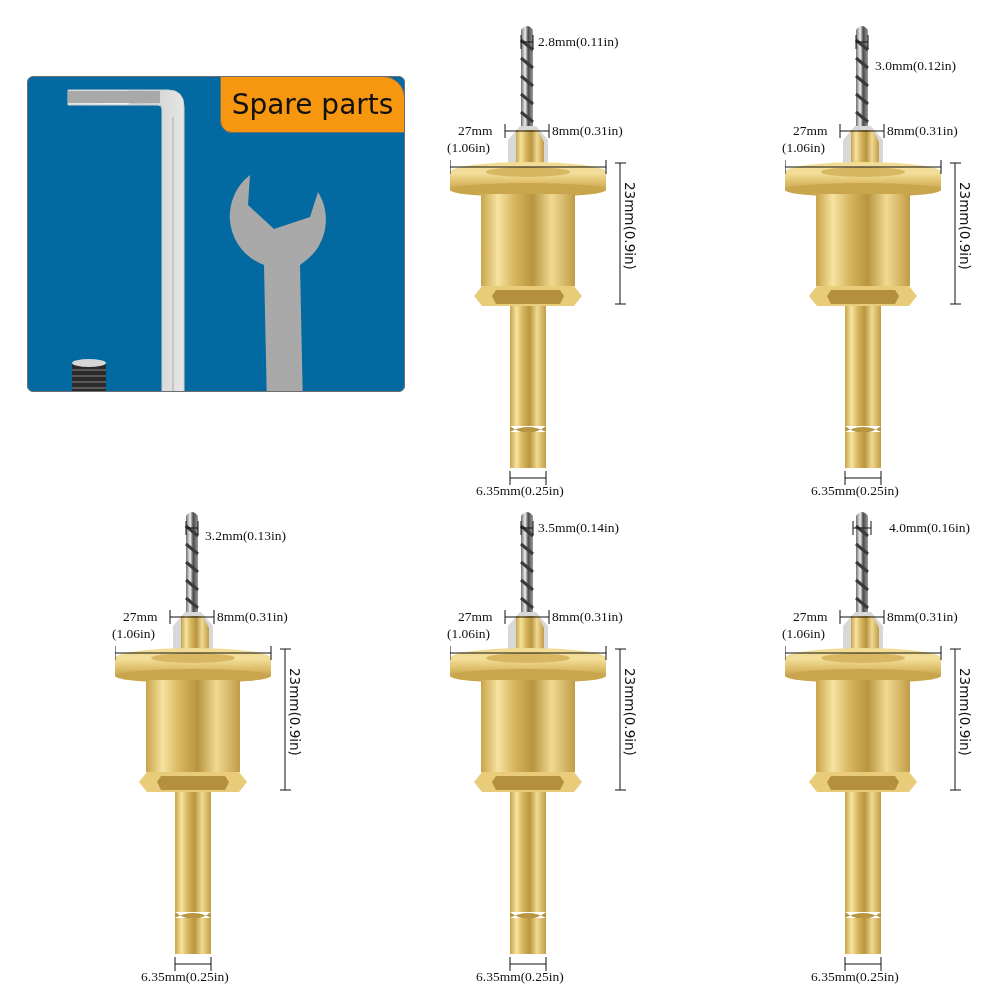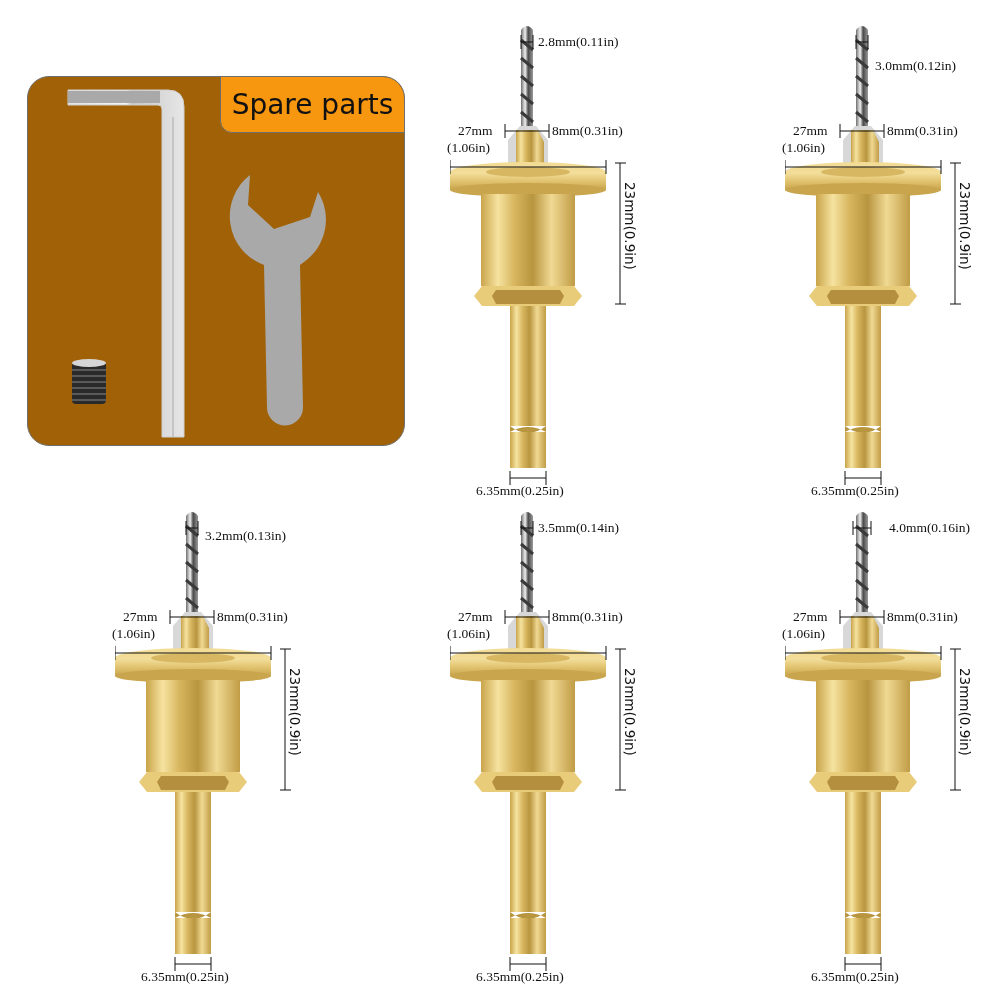--- a/index.html
+++ b/index.html
@@ -1,19 +1,19 @@
 <!DOCTYPE html>
 <html><head>
 <meta charset="utf-8">
 <style>
   html, body { margin:0; padding:0; background:#ffffff; }
   body { width:1001px; height:1001px; position:relative; overflow:hidden;
          font-family:"Liberation Sans", "DejaVu Sans", sans-serif; color:#111; }
-  .panel { position:absolute; left:27px; top:76px; width:378px; height:370px;
-           border:1.5px solid #6e6e6e; border-radius:22px; background:#a16207; box-sizing:border-box; overflow:hidden; }
+  .panel { position:absolute; left:27px; top:76px; width:378px; height:316px;
+           border:1.5px solid #6e6e6e; border-radius:6px; background:#0369a1; box-sizing:border-box; overflow:hidden; }
   .tag { position:absolute; right:-1px; top:-1px; width:185px; height:57px; background:#f7960f;
          border:1.5px solid #6e6e6e; border-top-right-radius:22px; border-bottom-left-radius:12px;
          box-sizing:border-box; display:flex; align-items:center; justify-content:center;
          font-family:"DejaVu Sans", sans-serif; font-size:28px; color:#111; }
   .bit { position:absolute; width:330px; height:490px; }
   .bit svg { position:absolute; left:0; top:0; }
   .lbl { position:absolute; font-family:Liberation Serif, serif; font-size:13.5px; color:#111; white-space:nowrap; line-height:16px; }
   .vlbl { position:absolute; font-family:"DejaVu Sans", sans-serif; font-size:13.5px; color:#111; white-space:nowrap;
           transform:rotate(90deg); transform-origin:left top; line-height:16px; }
 </style>

